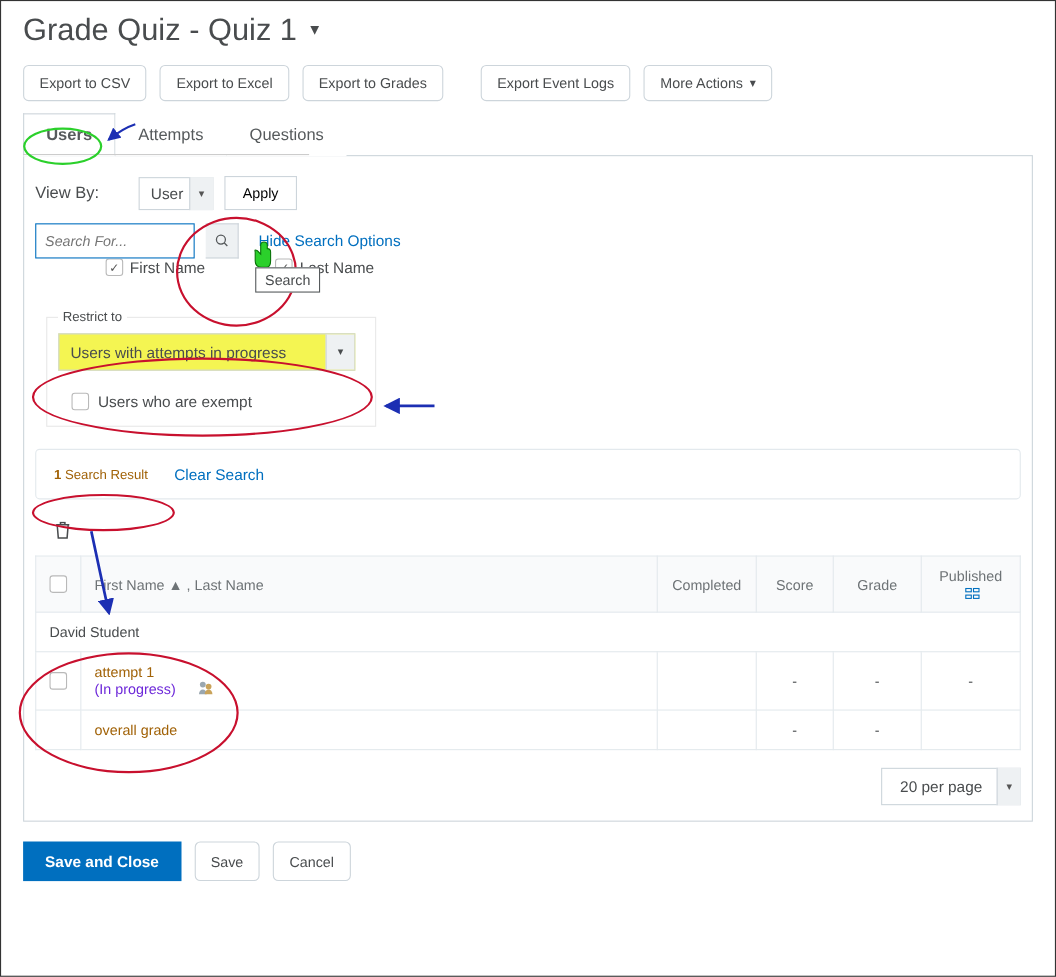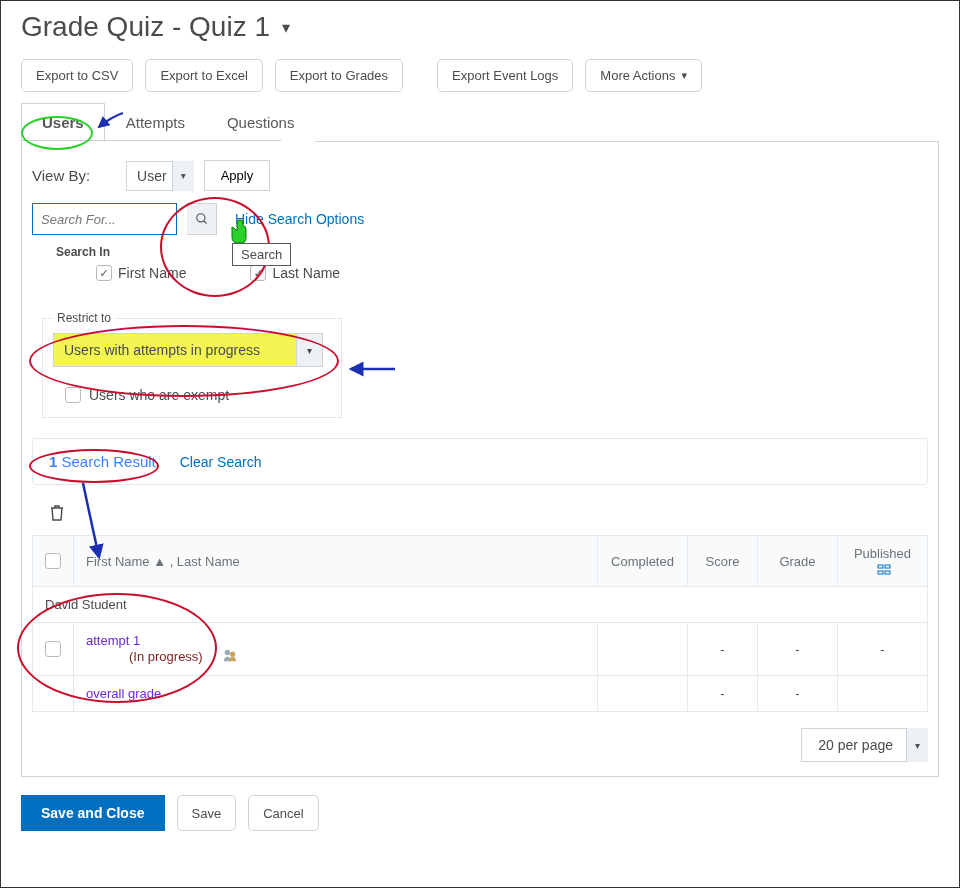--- a/index.html
+++ b/index.html
@@ -143,38 +143,38 @@
   .restrict-select .arr { position:absolute; right:0; top:0; bottom:0; width:26px; background:#eef1f3; border-left:1px solid #cdd5db; display:flex;align-items:center;justify-content:center;font-size:10px;}
   .result-bar {
     border:1px solid #e3e9ed;
     border-radius:4px;
     padding:14px 16px;
     margin:20px 0 0 0;
     display:flex;
     align-items:center;
     gap:24px;
   }
-  .result-count { font-size:15px; color:#3b82f6;}
+  .result-count { font-size:12px; color:#a16207;}
   .trash { margin:20px 0 0 18px; font-size:16px; color:#494c4e; cursor:pointer;}
   table.grid {
     width:100%;
     border-collapse:collapse;
     margin-top:10px;
   }
   table.grid th, table.grid td {
     border:1px solid #e3e9ed;
     padding: 10px 12px;
     font-size:13px;
     text-align:left;
   }
   table.grid th { background:#f9fafb; color:#6e7376; font-weight:400;}
   table.grid td.center, table.grid th.center { text-align:center;}
   .student-row td { background:#fff; color:#494c4e; padding:14px 12px;}
-  .attempt-link { color:#6d28d9; cursor:pointer;}
-  .inprog { color:#7f1d1d; display:flex; align-items:center; gap:20px;margin-left:43px;}
+  .attempt-link { color:#a16207; cursor:pointer;}
+  .inprog { color:#6d28d9; display:flex; align-items:center; gap:20px;}
   .icon-impersonate svg{height:14px;width:14px;}
   .pager { display:flex; justify-content:flex-end; margin-top:16px;}
   .footer-btns { display:flex; gap:12px; padding:18px 20px;}
   .btn-primary {
     background:#006fbf;color:#fff;border:none;padding:10px 20px;border-radius:0;font-size:14px;cursor:pointer;font-weight:600;
   }
   
   .anno-oval {
     position:absolute;border:2px solid #c8102e;border-radius:50%;pointer-events:none;z-index:4;
   }
@@ -234,21 +234,20 @@
           </svg>
     </div>
     <a class="link" style="margin-left:8px">Hide Search Options</a>
 
     <svg class="hover-cursor" width="22" height="26">
       <path d="M4 10 L4 18 Q4 24 10 24 L14 24 Q18 24 18 18 L18 10 Q18 7 15 7 L15 4 Q15 1 12 1 Q9 1 9 4 L9 12 L6 9 Q3 7 4 10 Z" fill="#2bd02b" stroke="#0a730a" stroke-width="1"></path>
     </svg>
     <div class="tooltip-box">Search</div>
   </div>
 
-  <div class="section-label">Search In</div>
   <div class="row" style="margin-left:40px;gap:40px;">
     <label class="checkbox-row">
       <span class="fake-cb checked"></span>
       <span>First Name</span>
     </label>
     <label class="checkbox-row">
       <span class="fake-cb checked"></span>
       <span>Last Name</span>
     </label>
   </div>

